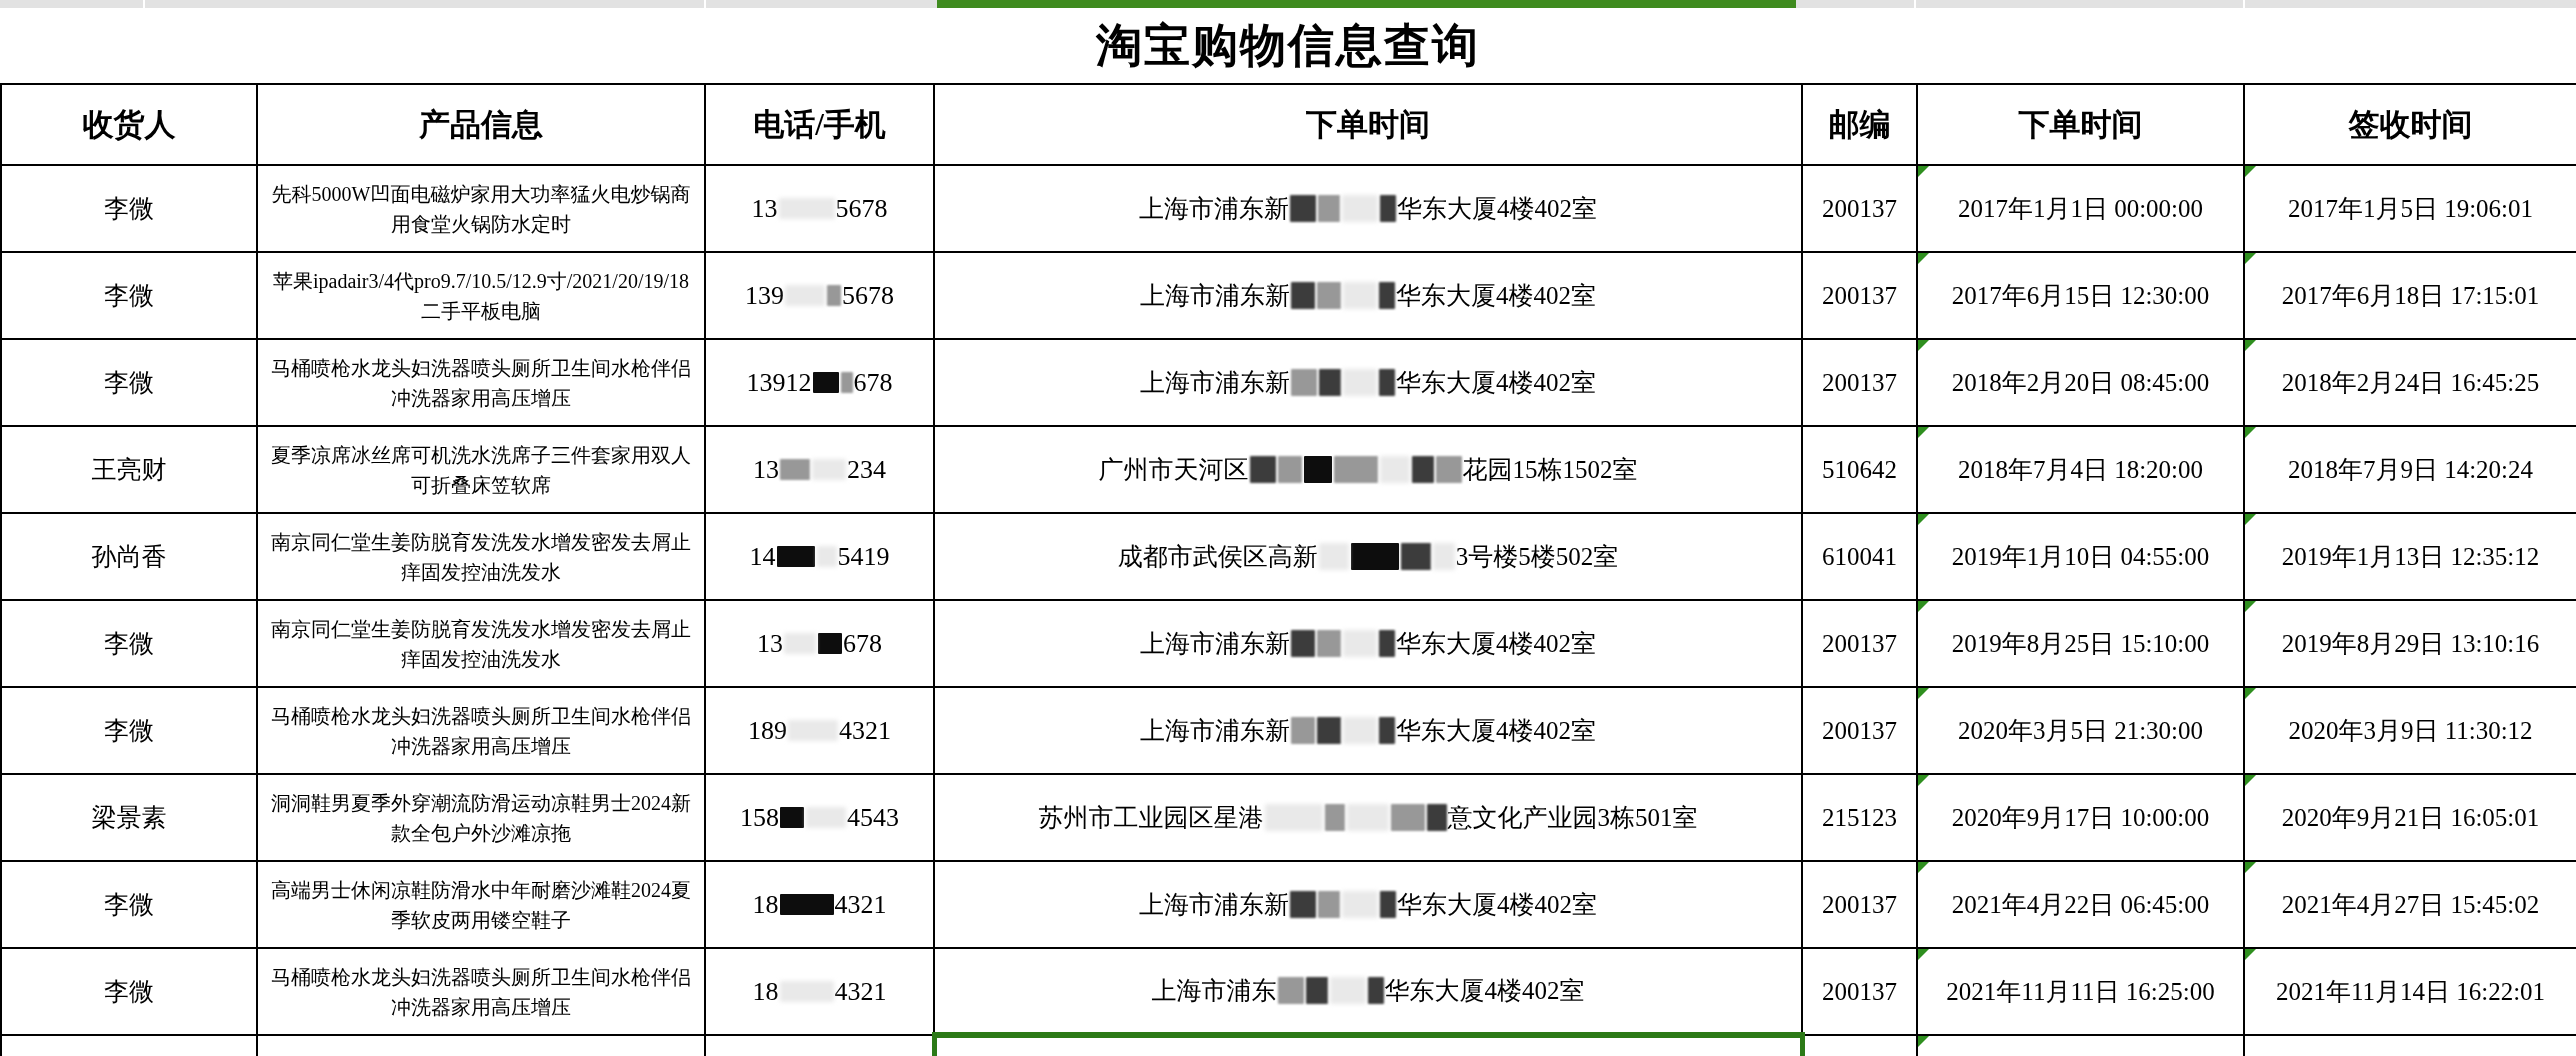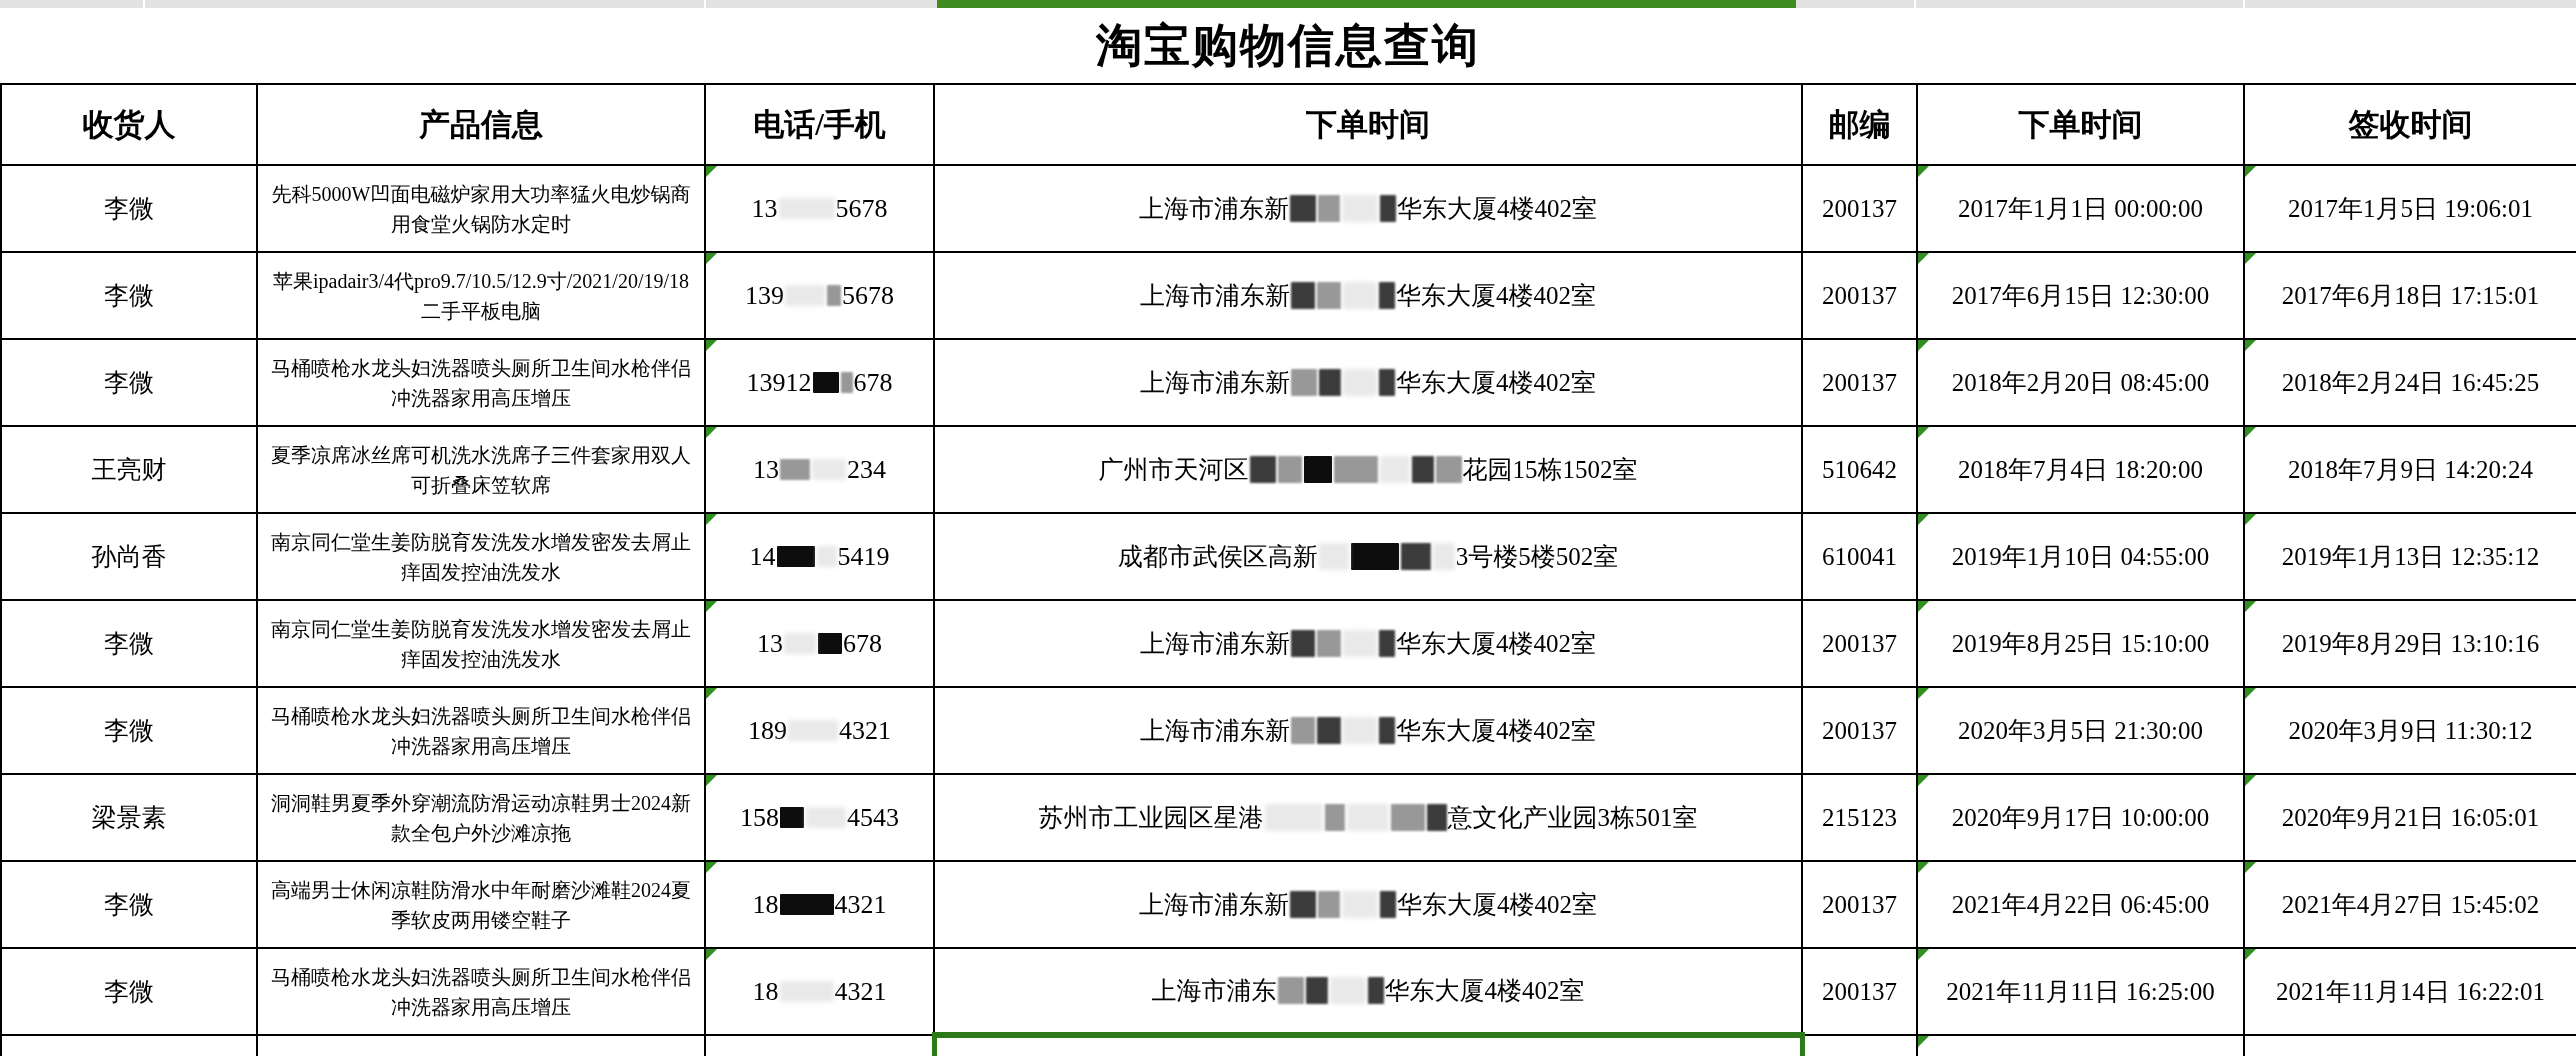--- a/index.html
+++ b/index.html
@@ -15,21 +15,21 @@
   .titlebar{position:absolute;top:8px;left:0;width:2576px;height:75px;display:flex;align-items:center;justify-content:center;}
   .titlebar .t{font-size:46px;font-weight:bold;letter-spacing:2px;}
   
   table{position:absolute;top:83px;left:0;width:2576px;border-collapse:collapse;table-layout:fixed;}
   th,td{border:2px solid #000;text-align:center;vertical-align:middle;position:relative;padding:0;overflow:hidden;}
   thead tr{height:81px;}
   th{font-size:31px;font-weight:bold;}
   tbody tr{height:87px;}
   td{font-size:25px;}
   td.c-product{font-size:20px;line-height:1.5;padding:2px 12px;word-break:break-all;}
-  td.c-phone{font-size:26px;}
+  td.c-phone{font-size:26px;border-radius:32px;}
   td.c-address{padding:9px 8px;}
   td.c-postal{font-size:25px;}
   td.c-order_time,td.c-sign_time{font-size:25px;}
   tr.partial{height:18px;}
   tr.partial td{border-bottom:none;}
   tr.partial td.selcell{border-top:6px solid var(--sel);border-left:5px solid var(--sel);border-right:5px solid var(--sel);}
   
   .tri-icon{position:absolute;top:0;left:0;width:0;height:0;
     border-top:11px solid var(--tri);border-right:11px solid transparent;}
   

